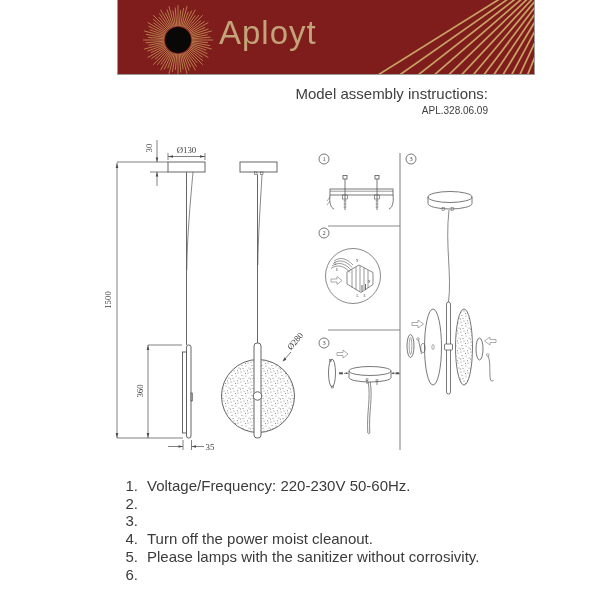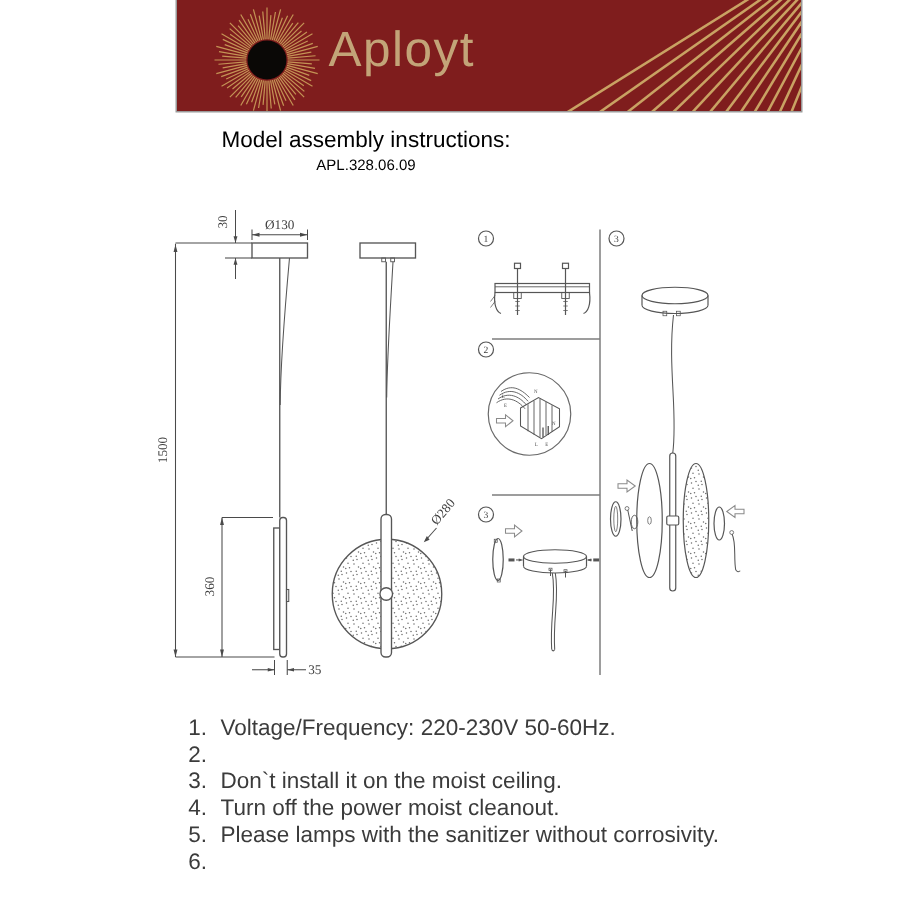--- a/index.html
+++ b/index.html
@@ -5,22 +5,22 @@
   html,body{margin:0;padding:0;}
   body{width:600px;height:600px;position:relative;background:#ffffff;
        font-family:"Liberation Sans",sans-serif;overflow:hidden;}
   
   .band{position:absolute;left:92px;top:0;width:416px;height:74px;
         background:#7f1d1d;outline:1px solid #9a9a9a;margin-left:26px;}
   .band svg{position:absolute;left:0;top:0;}
   .brand{position:absolute;left:101px;top:16px;font-size:33px;font-weight:400;
          letter-spacing:1px;color:#c3a478;line-height:1;}
   
-  .titleblock{position:absolute;top:85px;left:0;width:488px;text-align:center;
-              color:#000000;}
+  .titleblock{position:absolute;top:85px;left:0;width:488px;text-align:right;
+              color:#404040;}
   .titleblock .t1{font-size:15px;line-height:17px;}
   .titleblock .t2{font-size:10px;line-height:17px;}
   
   .diagram{position:absolute;left:0;top:0;width:600px;height:600px;}
   .diagram text{font-family:"Liberation Serif",serif;fill:#3e3e3e;}
   .dim{font-size:8.8px;}
   .stepnum{font-size:6.4px;}
   .wl{font-size:3.3px;fill:#555;}
   
   .instr{position:absolute;left:118px;top:477px;color:#3b3b3b;font-size:15px;}
@@ -332,21 +332,20 @@
 <div class="instr">
   <div class="row">
     <span class="num">1.</span>
     <span>Voltage/Frequency: 220-230V 50-60Hz.</span>
   </div>
   <div class="row">
     <span class="num">2.</span>
   </div>
   <div class="row">
     <span class="num">3.</span>
-    <span>Don`t install it on the moist ceiling.</span>
   </div>
   <div class="row">
     <span class="num">4.</span>
     <span>Turn off the power moist cleanout.</span>
   </div>
   <div class="row">
     <span class="num">5.</span>
     <span>Please lamps with the sanitizer without corrosivity.</span>
   </div>
   <div class="row">

